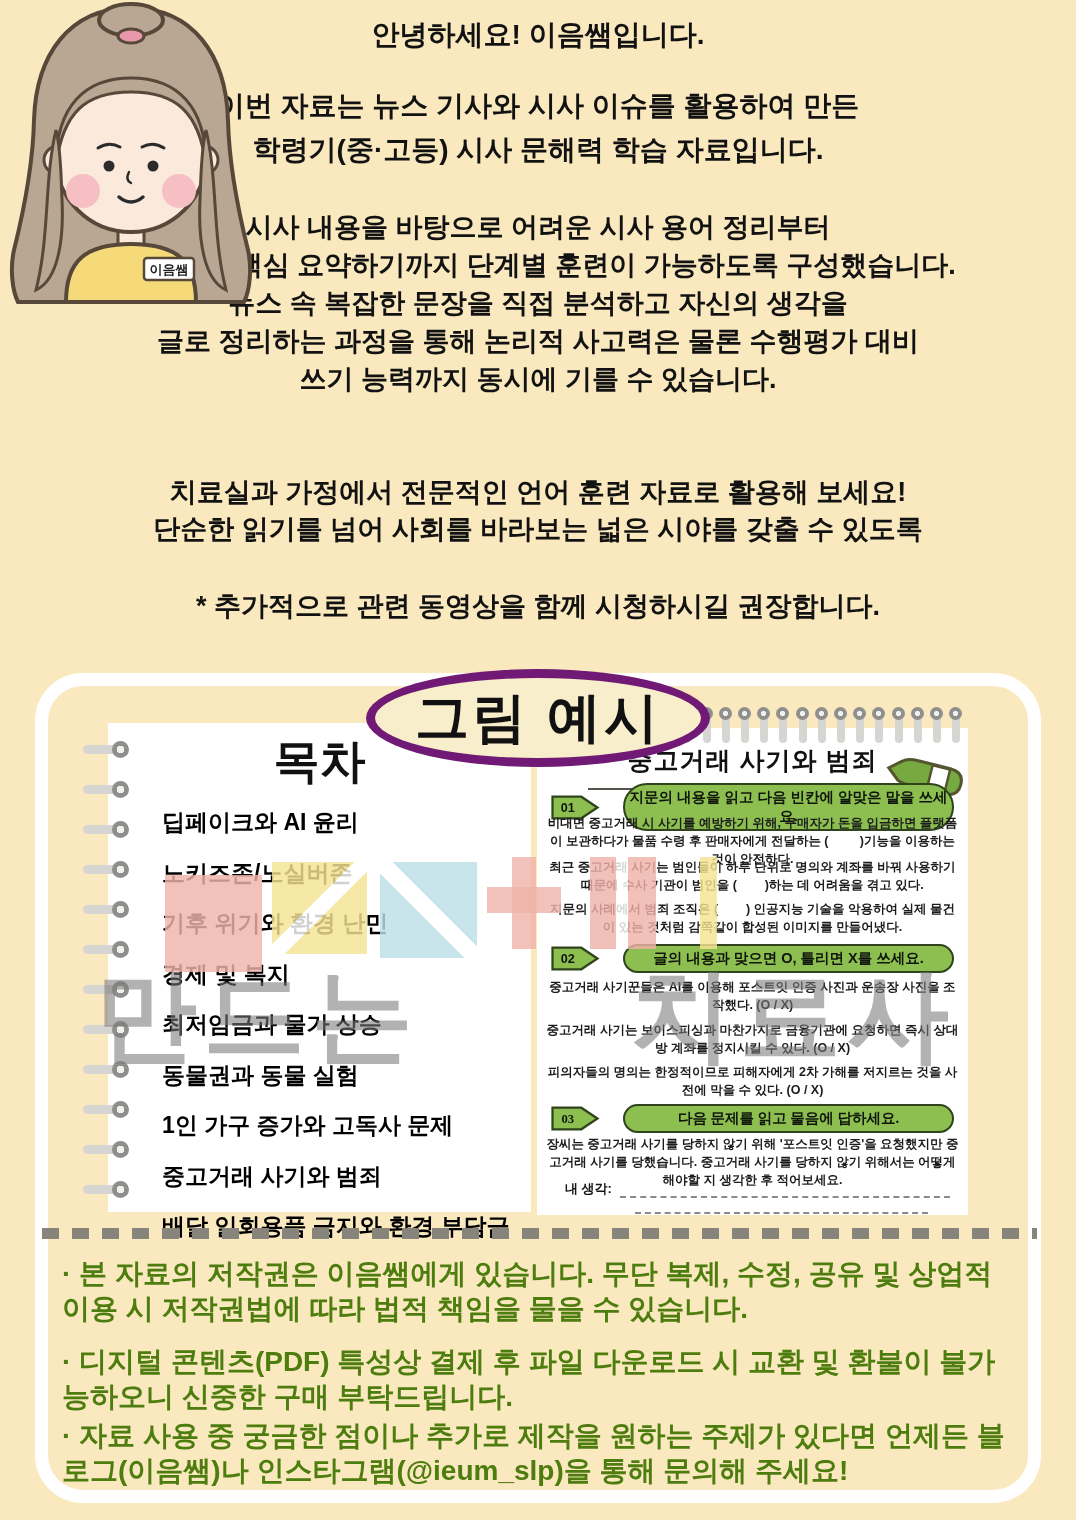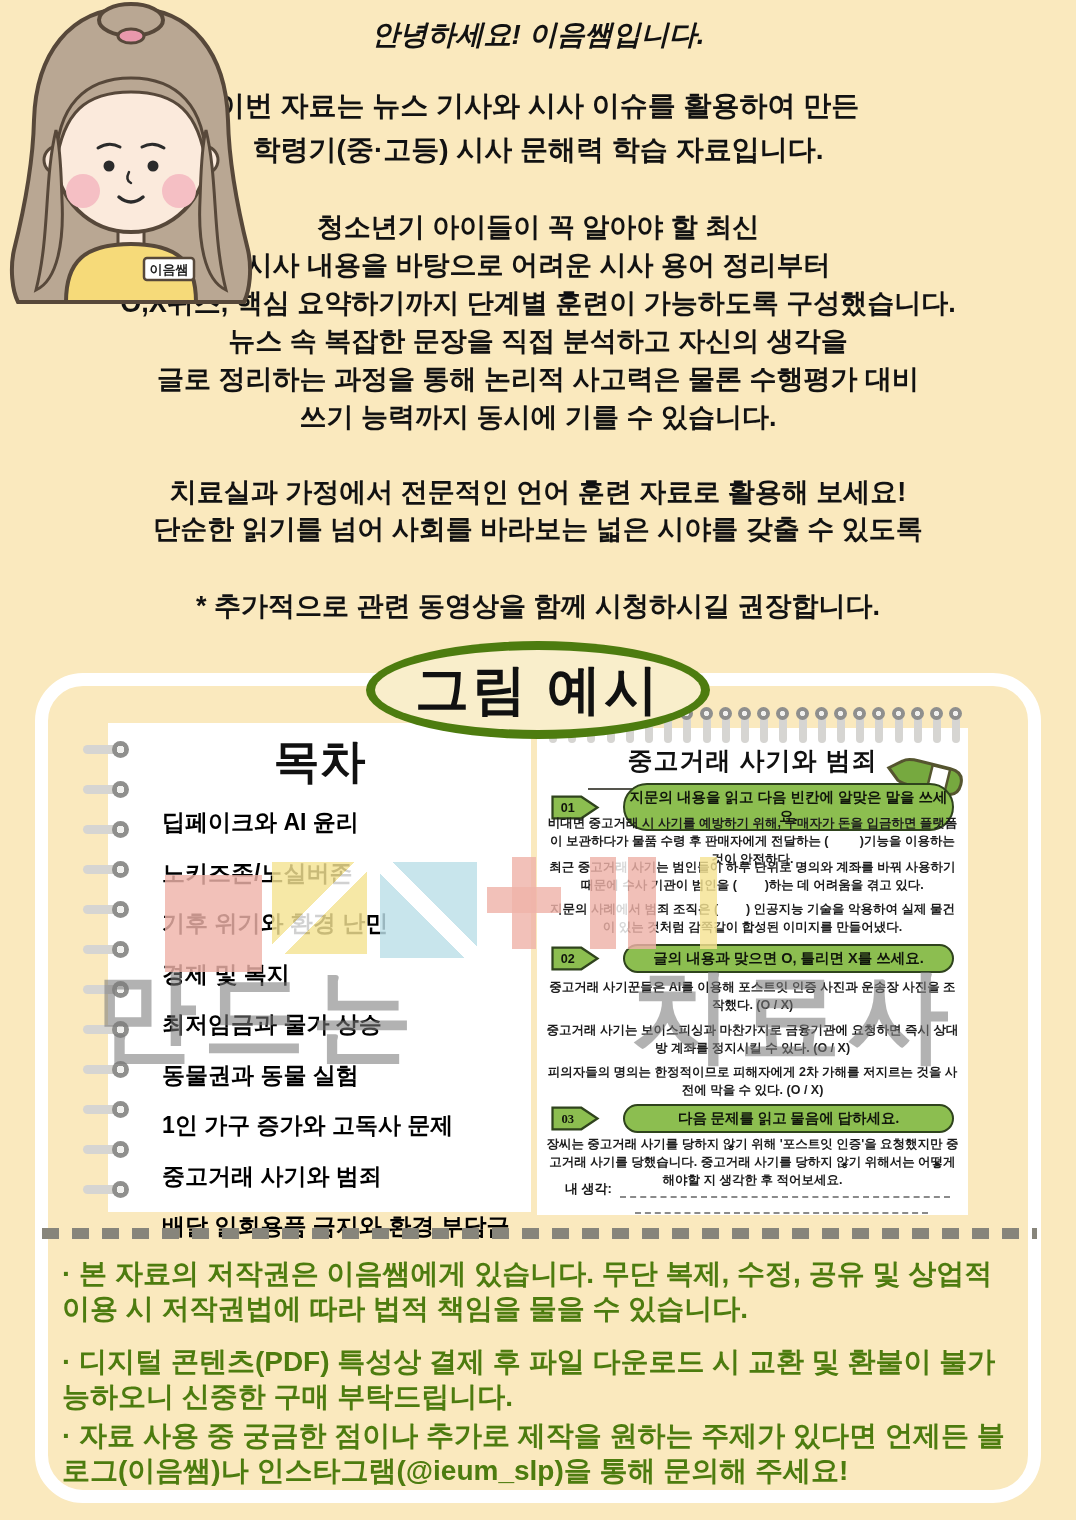--- a/index.html
+++ b/index.html
@@ -4,36 +4,36 @@
 <style>
   html,body{margin:0;padding:0;}
   body{
     width:1076px;height:1520px;position:relative;overflow:hidden;
     background:#FAE9BE;
     font-family:"Liberation Sans","DejaVu Sans",sans-serif;
     color:#161616;
   }
   
   .intro-line{position:absolute;left:0;right:0;text-align:center;font-weight:bold;color:#121212;}
-  .greeting{top:16px;font-size:28px;font-style:italic;}
+  .greeting{top:16px;font-size:28px;}
   .para1{top:84px;font-size:28px;line-height:44px;}
   .para2{top:208px;font-size:27px;line-height:38px;}
   .para3{top:474px;font-size:27px;line-height:37px;}
   .note{top:588px;font-size:27px;}
   
   .avatar{position:absolute;left:6px;top:0;width:250px;height:305px;z-index:2;}
   
   .big-box{
     position:absolute;left:35px;top:673px;width:980px;height:804px;
     border:13px solid #ffffff;border-radius:48px;z-index:1;
   }
   
   .bubble{
-    position:absolute;left:50%;top:641px;transform:translateX(-50%);
-    width:344px;height:98px;background:#4d7c0f;border-radius:50%;z-index:6;
+    position:absolute;left:50%;top:669px;transform:translateX(-50%);
+    width:344px;height:98px;background:#701a75;border-radius:50%;z-index:6;
   }
   .bubble-inner{
     position:absolute;inset:9px;background:#F9EECB;border-radius:50%;
     display:flex;align-items:center;justify-content:center;
   }
   .bubble-inner span{font-size:54px;font-weight:bold;letter-spacing:3px;color:#111;}
   
   .page{position:absolute;background:#ffffff;z-index:2;}
   .page-left{left:108px;top:723px;width:423px;height:489px;}
   .page-right{left:537px;top:728px;width:431px;height:487px;}
@@ -117,21 +117,20 @@
   <rect x="138" y="258" width="50" height="22" rx="3" fill="#ffffff" stroke="#57483a" stroke-width="2.5"></rect>
   <text x="163" y="274" font-size="13" font-weight="bold" text-anchor="middle" fill="#222222">이음쌤</text>
 </svg>
 
 <div class="intro-line greeting">안녕하세요! 이음쌤입니다.</div>
 <div class="intro-line para1">
   <div>이번 자료는 뉴스 기사와 시사 이슈를 활용하여 만든</div>
   <div>학령기(중·고등) 시사 문해력 학습 자료입니다.</div>
 </div>
 <div class="intro-line para2">
-  <div>청소년기 아이들이 꼭 알아야 할 최신</div>
   <div>시사 내용을 바탕으로 어려운 시사 용어 정리부터</div>
   <div>O,X퀴즈, 핵심 요약하기까지 단계별 훈련이 가능하도록 구성했습니다.</div>
   <div>뉴스 속 복잡한 문장을 직접 분석하고 자신의 생각을</div>
   <div>글로 정리하는 과정을 통해 논리적 사고력은 물론 수행평가 대비</div>
   <div>쓰기 능력까지 동시에 기를 수 있습니다.</div>
 </div>
 <div class="intro-line para3">
   <div>치료실과 가정에서 전문적인 언어 훈련 자료로 활용해 보세요!</div>
   <div>단순한 읽기를 넘어 사회를 바라보는 넓은 시야를 갖출 수 있도록</div>
 </div>

